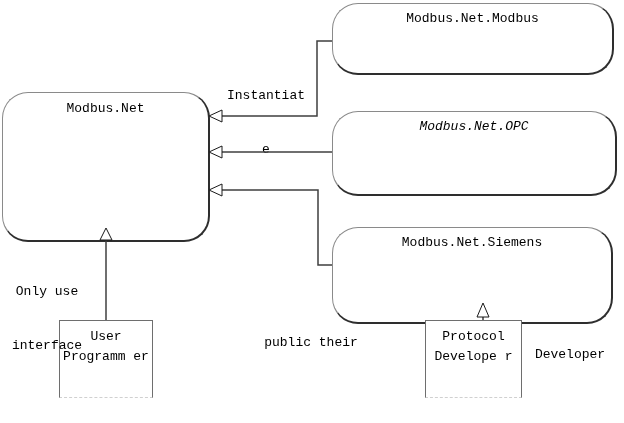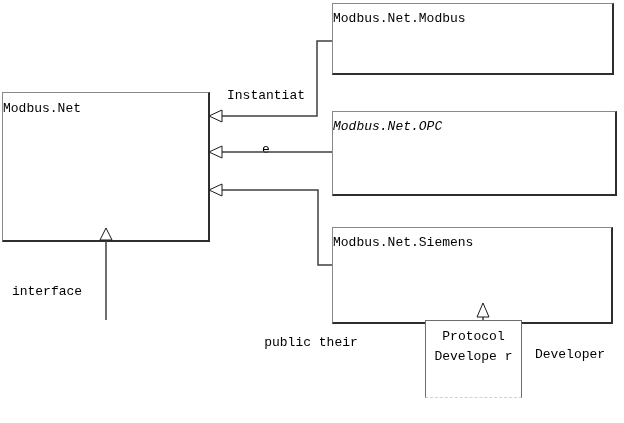--- a/index.html
+++ b/index.html
@@ -12,21 +12,22 @@
     color:#000000;
     overflow:hidden;
   }
   .box{
     position:absolute;
     box-sizing:border-box;
     background:#ffffff;
     border-style:solid;
     border-width:1px 2px 2px 1px;
     border-color:#8a8a8a #2e2e2e #2e2e2e #8a8a8a;
-    text-align:left;
+    text-align:center;
+    border-radius:26px;
   }
   .box .title{display:block;padding-top:7px;letter-spacing:0px;}
   .smallbox{
     position:absolute;
     box-sizing:border-box;
     background:#ffffff;
     border:1px solid #6e6e6e;
     border-bottom:1px dashed #d0d0d0;
     text-align:center;
     line-height:20px;
@@ -66,33 +67,39 @@
   </div>
 
   <div class="box" id="box-net-opc">
     <span class="title">Modbus.Net.OPC</span>
   </div>
 
   <div class="box" id="box-net-siemens">
     <span class="title">Modbus.Net.Siemens</span>
   </div>
 
+  <div class="smallbox" id="box-user-programmer">
+    <span>User</span>
+    <span>Programm</span>
+    <span>er</span>
+  </div>
 
   <div class="smallbox" id="box-protocol-dev">
     <span>Protocol</span>
     <span>Develope</span>
     <span>r</span>
   </div>
 
   <div class="note" id="note-instantiate">
     <span>Instantiat</span>
     <span>e</span>
   </div>
 
   <div class="note" id="note-only-use">
+    <span>Only use</span>
     <span>interface</span>
   </div>
 
   <div class="note" id="note-dev-cannot">
     <span>public their</span>
     
     
     
     
   </div>

